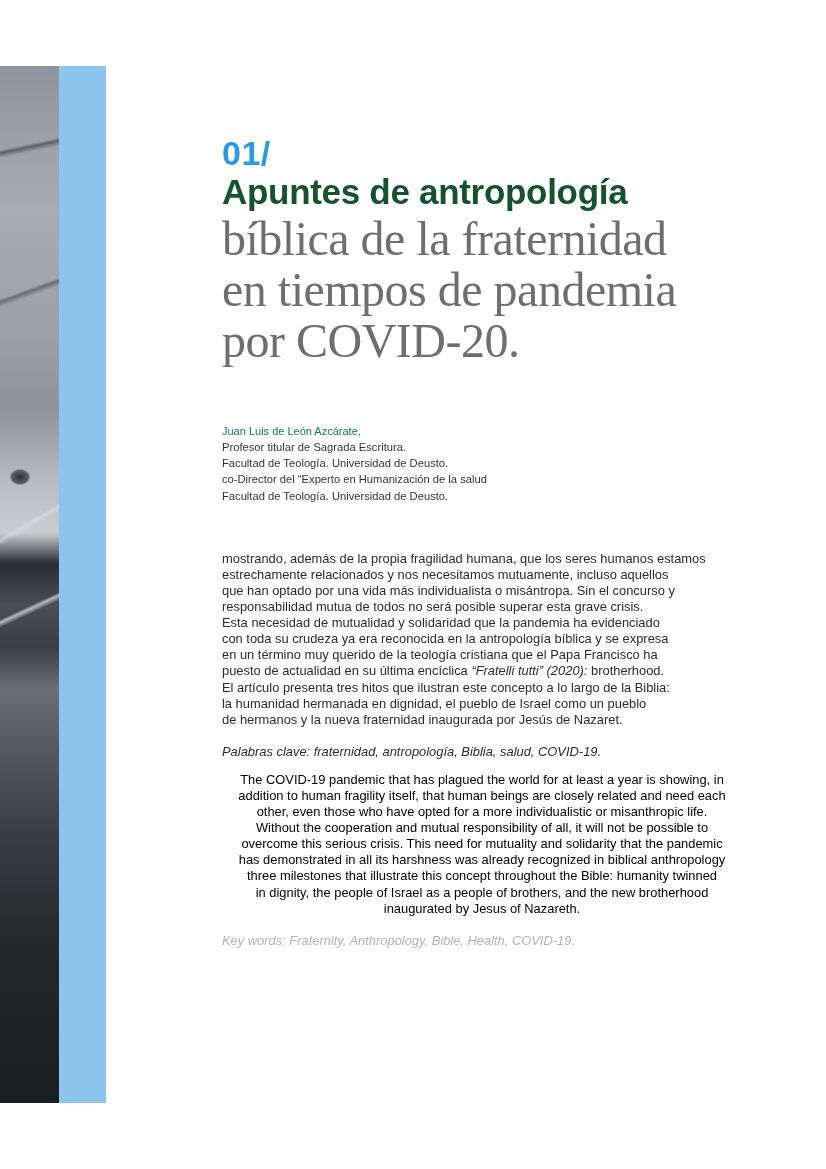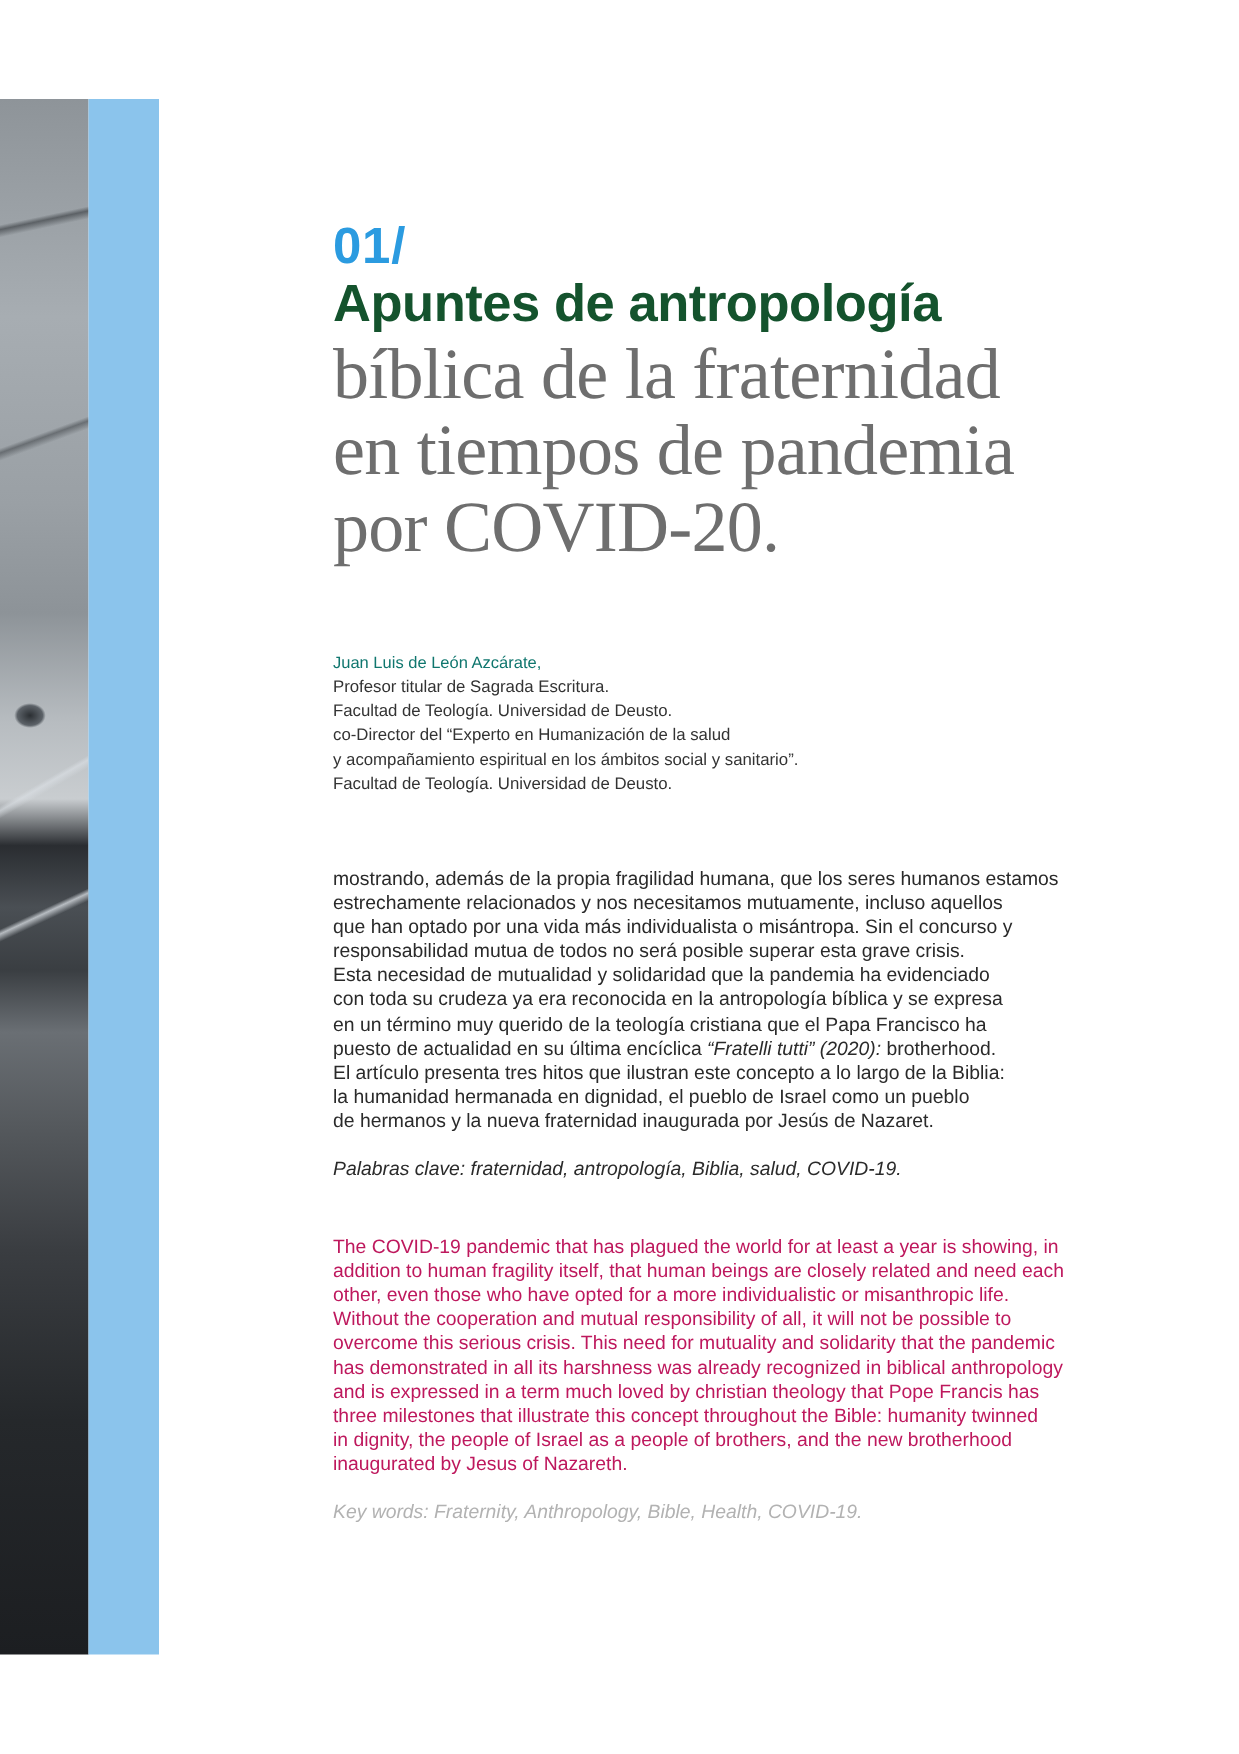--- a/index.html
+++ b/index.html
@@ -20,42 +20,42 @@
           #8e9499 0%, #a7adb2 14%, #9aa0a5 26%, #8d9398 33%,
           #b7bcc0 40%, #c9cdd0 45%, #2a2d31 48%, #4a4f54 52%,
           #3a3e42 56%, #6a6f74 60%, #55595d 66%, #3a3d41 74%,
           #25282b 85%, #1c1e21 100%);
     }
     .blue-band {
       position: absolute; left: 59px; top: 66px; width: 47px; height: 1037px;
       background: #8bc4ec;
     }
     .content {
-      position: absolute; left: 222px; top: 146px; width: 520px;
+      position: absolute; left: 222px; top: 135px; width: 520px;
     }
     .section-number {
       font-family: "Liberation Sans", sans-serif; font-weight: bold;
       font-size: 34px; color: #2b9be0; line-height: 36px; letter-spacing: 0.5px;
       margin: 0;
     }
     .title-bold {
       font-family: "Liberation Sans", sans-serif; font-weight: bold;
       font-size: 35px; color: #14532d; line-height: 42px; margin: 0;
       letter-spacing: -0.3px;
     }
     .title-serif {
       font-family: "Liberation Serif", serif; font-weight: normal;
       font-size: 48px; color: #6e6e6e; line-height: 51px; margin: 0;
       letter-spacing: -0.5px;
     }
     .author-block { margin-top: 57px; font-size: 11.2px; color: #333; line-height: 16.2px; }
     .author-name { font-weight: normal; font-size: 11px; color: #0f766e; line-height: 16px; }
     .abstract-es { margin-top: 47px; font-size: 12.9px; color: #2a2a2a; line-height: 16.1px; }
     .keywords-es { margin-top: 16px; font-size: 12.9px; font-style: italic; color: #2a2a2a; line-height: 16px; }
-    .abstract-en { margin-top: 36px; font-size: 12.9px; color: #be185d; line-height: 16.1px; }
+    .abstract-en { margin-top: 12px; font-size: 12.9px; color: #000000; line-height: 16.1px; text-align: center; }
     .keywords-en { margin-top: 16px; font-size: 12.9px; font-style: italic; color: #b2b2b2; line-height: 16px; }
     .line { display: block; white-space: nowrap; }
   </style>
 </head>
 <body>
 
 <div class="photo-strip"></div>
 <div class="blue-band"></div>
 
 <main class="content">
@@ -67,21 +67,20 @@
       <span class="line">en tiempos de pandemia</span>
       <span class="line">por COVID-20.</span>
     </div>
   </header>
 
   <section class="author-block">
     <div class="author-name">Juan Luis de León Azcárate,</div>
     <span class="line">Profesor titular de Sagrada Escritura.</span>
     <span class="line">Facultad de Teología. Universidad de Deusto.</span>
     <span class="line">co-Director del “Experto en Humanización de la salud</span>
-    <span class="line">y acompañamiento espiritual en los ámbitos social y sanitario”.</span>
     <span class="line">Facultad de Teología. Universidad de Deusto.</span>
   </section>
 
   <section class="abstract-es">
     <span class="line">mostrando, además de la propia fragilidad humana, que los seres humanos estamos</span>
     <span class="line">estrechamente relacionados y nos necesitamos mutuamente, incluso aquellos</span>
     <span class="line">que han optado por una vida más individualista o misántropa. Sin el concurso y</span>
     <span class="line">responsabilidad mutua de todos no será posible superar esta grave crisis.</span>
     <span class="line">Esta necesidad de mutualidad y solidaridad que la pandemia ha evidenciado</span>
     <span class="line">con toda su crudeza ya era reconocida en la antropología bíblica y se expresa</span>
@@ -93,19 +92,18 @@
   </section>
   <div class="keywords-es">Palabras clave: fraternidad, antropología, Biblia, salud, COVID-19.</div>
 
   <section class="abstract-en">
     <span class="line">The COVID-19 pandemic that has plagued the world for at least a year is showing, in</span>
     <span class="line">addition to human fragility itself, that human beings are closely related and need each</span>
     <span class="line">other, even those who have opted for a more individualistic or misanthropic life.</span>
     <span class="line">Without the cooperation and mutual responsibility of all, it will not be possible to</span>
     <span class="line">overcome this serious crisis. This need for mutuality and solidarity that the pandemic</span>
     <span class="line">has demonstrated in all its harshness was already recognized in biblical anthropology</span>
-    <span class="line">and is expressed in a term much loved by christian theology that Pope Francis has</span>
     <span class="line">three milestones that illustrate this concept throughout the Bible: humanity twinned</span>
     <span class="line">in dignity, the people of Israel as a people of brothers, and the new brotherhood</span>
     <span class="line">inaugurated by Jesus of Nazareth.</span>
   </section>
   <div class="keywords-en">Key words: Fraternity, Anthropology, Bible, Health, COVID-19.</div>
 </main>
 
 </body></html>

